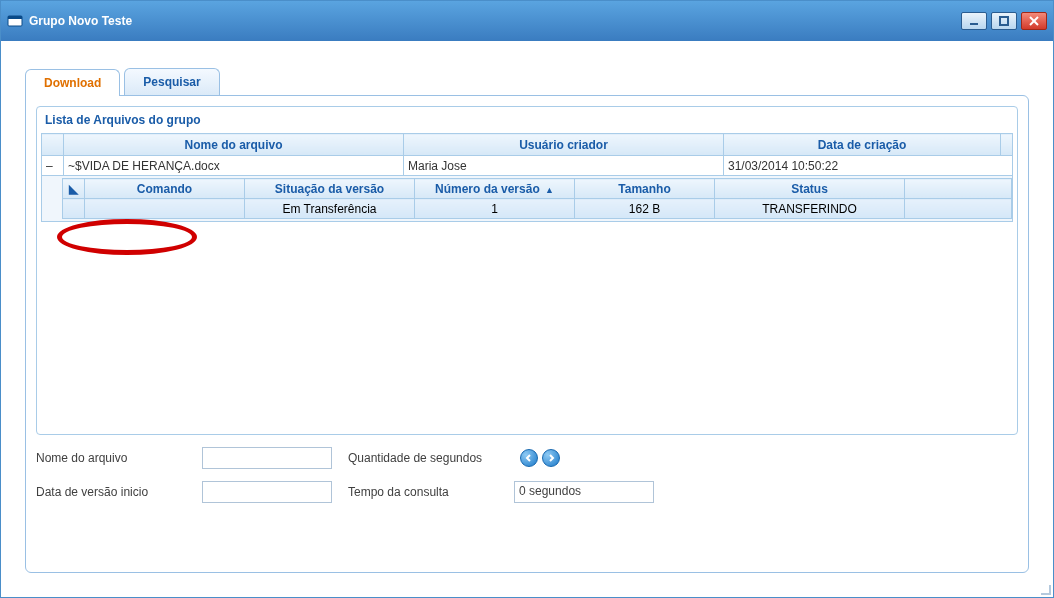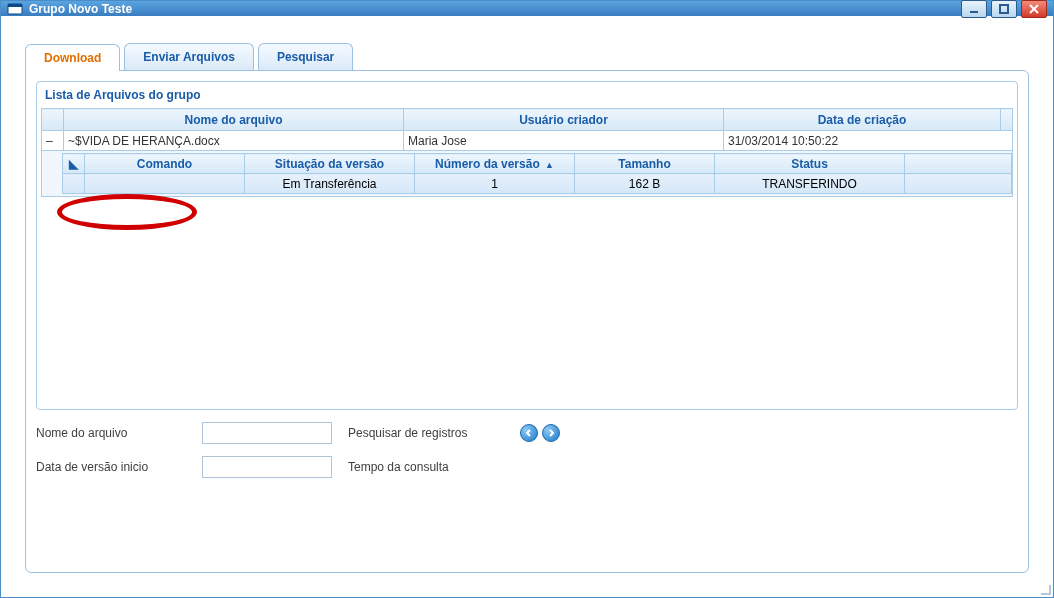--- a/index.html
+++ b/index.html
@@ -15,21 +15,21 @@
   .window {
     width: 1054px;
     height: 598px;
     border: 1px solid #4a8ec9;
     background: #fff;
     display: flex;
     flex-direction: column;
     position: relative;
   }
   .titlebar {
-    height: 15px;
+    height: 40px;
     background: linear-gradient(to bottom, #5aa4e0 0%, #3a7cc0 100%);
     display: flex;
     align-items: center;
     padding: 0 6px;
     color: #fff;
     font-weight: bold;
   }
   .titlebar-icon {
     width: 16px; height: 16px;
     margin-right: 6px;
@@ -276,21 +276,20 @@
             <line x1="10" y1="2" x2="2" y2="10" stroke="#fff" stroke-width="2"></line>
           </svg>
       </div>
     </div>
   </div>
 
   <div class="body-area">
 
     <div class="tabs">
       <div class="tab active">Download</div>
-      <div class="tab">Enviar Arquivos</div>
       <div class="tab">Pesquisar</div>
     </div>
 
     <div class="tab-panel">
 
       <div class="group-box">
         <div class="group-title">Lista de Arquivos do grupo</div>
 
         <table class="grid">
           <colgroup>
@@ -351,39 +350,40 @@
               <td></td>
             </tr>
           </tbody>
             </table>
         </div>
       </div>
 
       <div class="search-row">
         <span class="slabel">Nome do arquivo</span>
         <input class="stxt" style="">
-        <span class="slabel2">Pesquisar de registros</span>
+        <span class="slabel2">Quantidade de segundos</span>
         <div class="nav-btns">
           <div class="nav-btn">
             <svg viewBox="0 0 10 10" width="10" height="10">
                 <path d="M6 2 L3 5 L6 8" stroke="#fff" stroke-width="2" fill="none"></path>
               </svg>
           </div>
           <div class="nav-btn">
             <svg viewBox="0 0 10 10" width="10" height="10">
                 <path d="M4 2 L7 5 L4 8" stroke="#fff" stroke-width="2" fill="none"></path>
               </svg>
           </div>
         </div>
       </div>
 
       <div class="search-row">
         <span class="slabel">Data de versão inicio</span>
         <input class="stxt" style="">
         <span class="slabel2">Tempo da consulta</span>
+        <div class="sdisp">0 segundos</div>
       </div>
 
 
     </div>
 
     <div class="red-ellipse"></div>
 
     <div class="resize-handle"></div>
   </div>
 </div>

